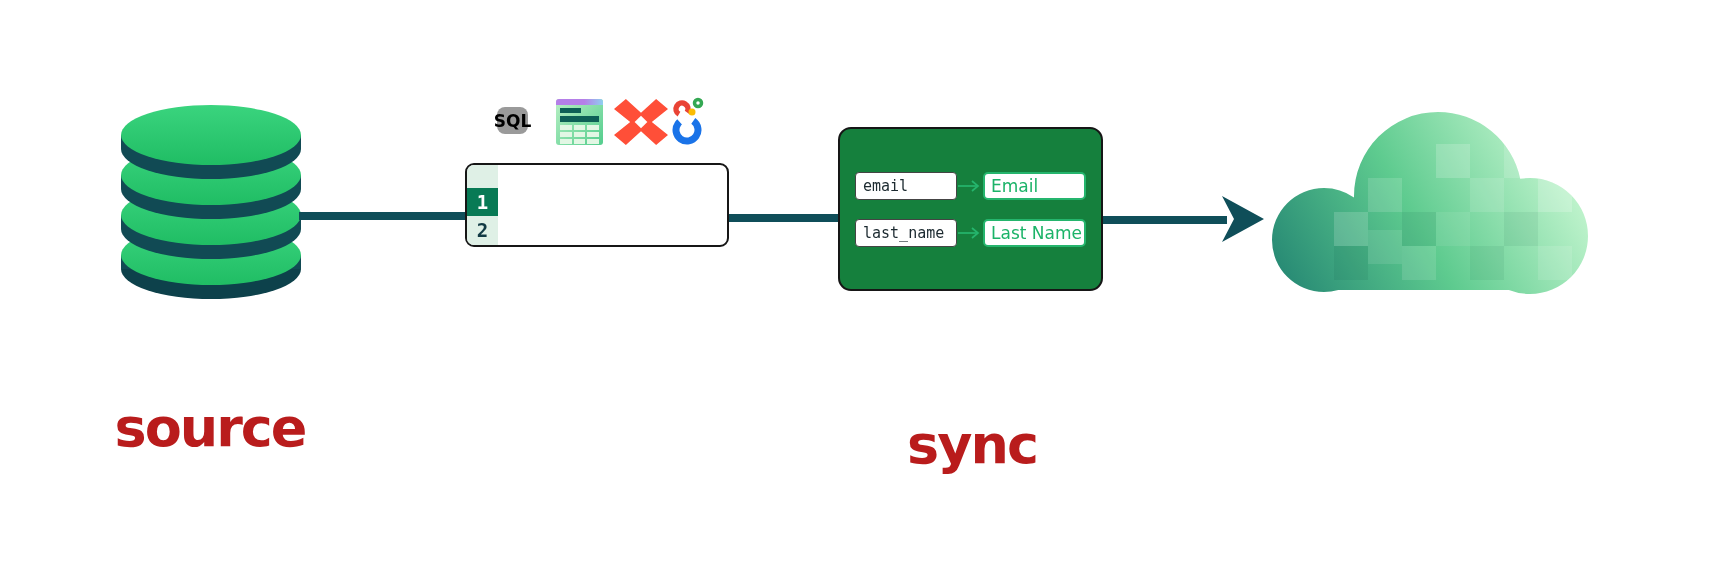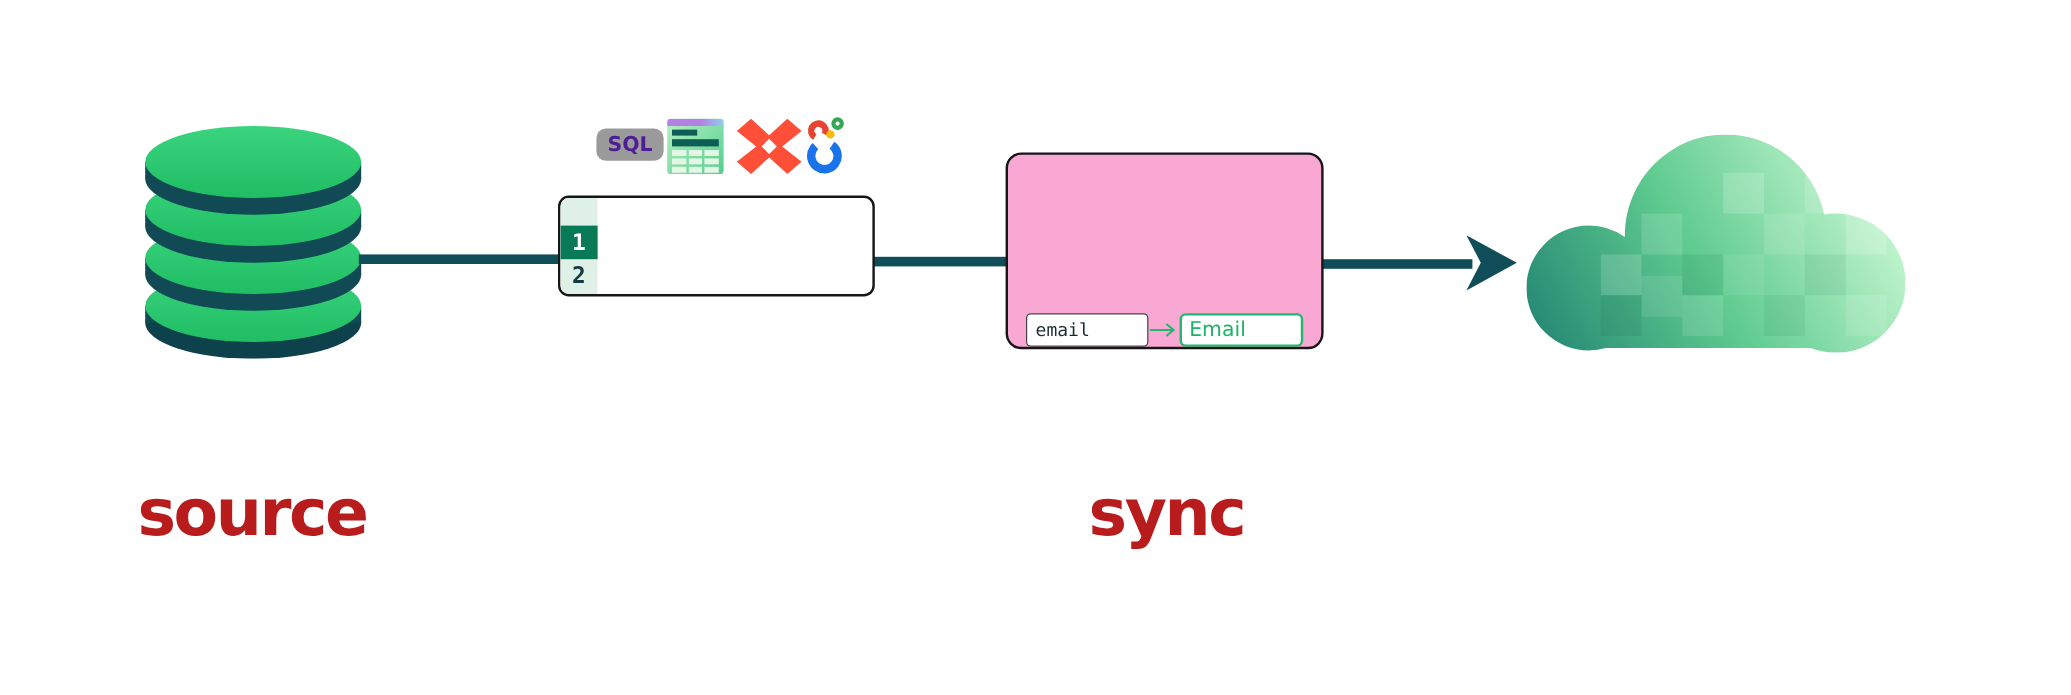--- a/index.html
+++ b/index.html
@@ -11,29 +11,29 @@
   .pipe1{left:299px;top:212px;width:168px;}
   .pipe2{left:727px;top:214px;width:112px;}
   .pipe3{left:1101px;top:216px;width:126px;}
   .arrowhead{position:absolute;left:1222px;top:196px;}
 
   
   .stage-label{position:absolute;top:396px;font-size:54px;font-weight:700;
                color:#b91c1c;text-align:center;letter-spacing:-2px;}
   .lbl-source{left:60px;width:300px;}
   .lbl-model{left:452px;width:300px;}
-  .lbl-sync{left:822px;width:300px;}
+  .lbl-sync{left:822px;width:300px;margin-top:17px;}
   .lbl-destination{left:1222px;width:400px;}
 
   
   .db{position:absolute;left:119px;top:103px;}
 
   
-  .sql-badge{position:absolute;left:497px;top:107px;width:56px;height:27px;
-             background:#9a9a9a;border-radius:8px;color:#4c1d95;font-size:17px;
+  .sql-badge{position:absolute;left:497px;top:107px;width:31px;height:27px;
+             background:#9a9a9a;border-radius:8px;color:#000000;font-size:17px;
              font-weight:700;display:flex;align-items:center;justify-content:center;}
   .sheet-icon{position:absolute;left:556px;top:99px;width:47px;height:46px;
               border-radius:3px;overflow:hidden;
               background:linear-gradient(135deg,#b9f0c4,#53cd8d);}
   .sheet-top{height:6px;background:linear-gradient(90deg,#b57fe8 60%,#8fd0ef);}
   .sheet-body{padding:3px 4px 0 4px;}
   .sheet-bar1{width:55%;height:5px;background:#0d5f55;margin-bottom:3px;}
   .sheet-bar2{width:100%;height:6px;background:#0d5f55;margin-bottom:3px;}
   .sheet-grid{display:grid;grid-template-columns:1fr 1fr 1fr;gap:2px;}
   .sheet-grid div{height:5px;background:#e2f7e4;}
@@ -53,23 +53,23 @@
   .lnum{height:28px;line-height:28px;text-align:center;
         font-family:"DejaVu Sans Mono",monospace;font-size:19px;font-weight:700;}
   .lnum-active{background:#087a55;color:#ffffff;}
   .lnum-plain{color:#123a44;}
   .code-area{padding:23px 0 0 15px;font-family:"DejaVu Sans Mono",monospace;
              font-size:21px;font-weight:700;line-height:28px;color:#15262e;white-space:pre;}
   .kw{color:#0db268;}
 
   
   .sync-box{position:absolute;left:838px;top:127px;width:265px;height:164px;
-            background:#f9a8d4;border:2.5px solid #161616;border-radius:13px;
+            background:#15803d;border:2.5px solid #161616;border-radius:13px;
             box-sizing:border-box;display:flex;flex-direction:column;
-            justify-content:flex-end;gap:19px;padding:0 15px;}
+            justify-content:center;gap:19px;padding:0 15px;}
   .map-row{display:flex;align-items:center;}
   .src-pill{width:107px;height:28px;box-sizing:border-box;border:1.6px solid #444444;
             border-radius:4px;font-family:"DejaVu Sans Mono",monospace;font-size:15px;
             color:#1c2a30;display:flex;align-items:center;padding-left:7px;background:#fff;}
   .map-arrow{margin:0 1px;flex:0 0 auto;}
   .dst-pill{width:108px;height:28px;box-sizing:border-box;border:2px solid #25b56d;
             border-radius:5px;color:#1bb368;font-size:17px;display:flex;
             align-items:center;padding-left:6px;background:#fff;}
 
   
@@ -154,20 +154,28 @@
   </div>
 
   <div class="sync-box">
     <div class="map-row">
       <div class="src-pill">email</div>
       <svg class="map-arrow" width="24" height="14" viewBox="0 0 24 14">
         <line x1="0" y1="7" x2="19" y2="7" stroke="#25b56d" stroke-width="1.7"></line>
         <path d="M14 2 L20 7 L14 12" fill="none" stroke="#25b56d" stroke-width="1.7"></path>
       </svg>
       <div class="dst-pill">Email</div>
+    </div>
+    <div class="map-row">
+      <div class="src-pill">last_name</div>
+      <svg class="map-arrow" width="24" height="14" viewBox="0 0 24 14">
+        <line x1="0" y1="7" x2="19" y2="7" stroke="#25b56d" stroke-width="1.7"></line>
+        <path d="M14 2 L20 7 L14 12" fill="none" stroke="#25b56d" stroke-width="1.7"></path>
+      </svg>
+      <div class="dst-pill">Last Name</div>
     </div>
   </div>
 
   <svg class="cloud" width="322" height="184" viewBox="0 0 322 184">
     <defs>
       <linearGradient id="cg" gradientUnits="userSpaceOnUse" x1="0" y1="184" x2="322" y2="0">
         <stop offset="0" stop-color="#1f8070"></stop>
         <stop offset="0.45" stop-color="#5ecb8f"></stop>
         <stop offset="0.9" stop-color="#c8f7d2"></stop>
         <stop offset="1" stop-color="#e9fdee"></stop>

